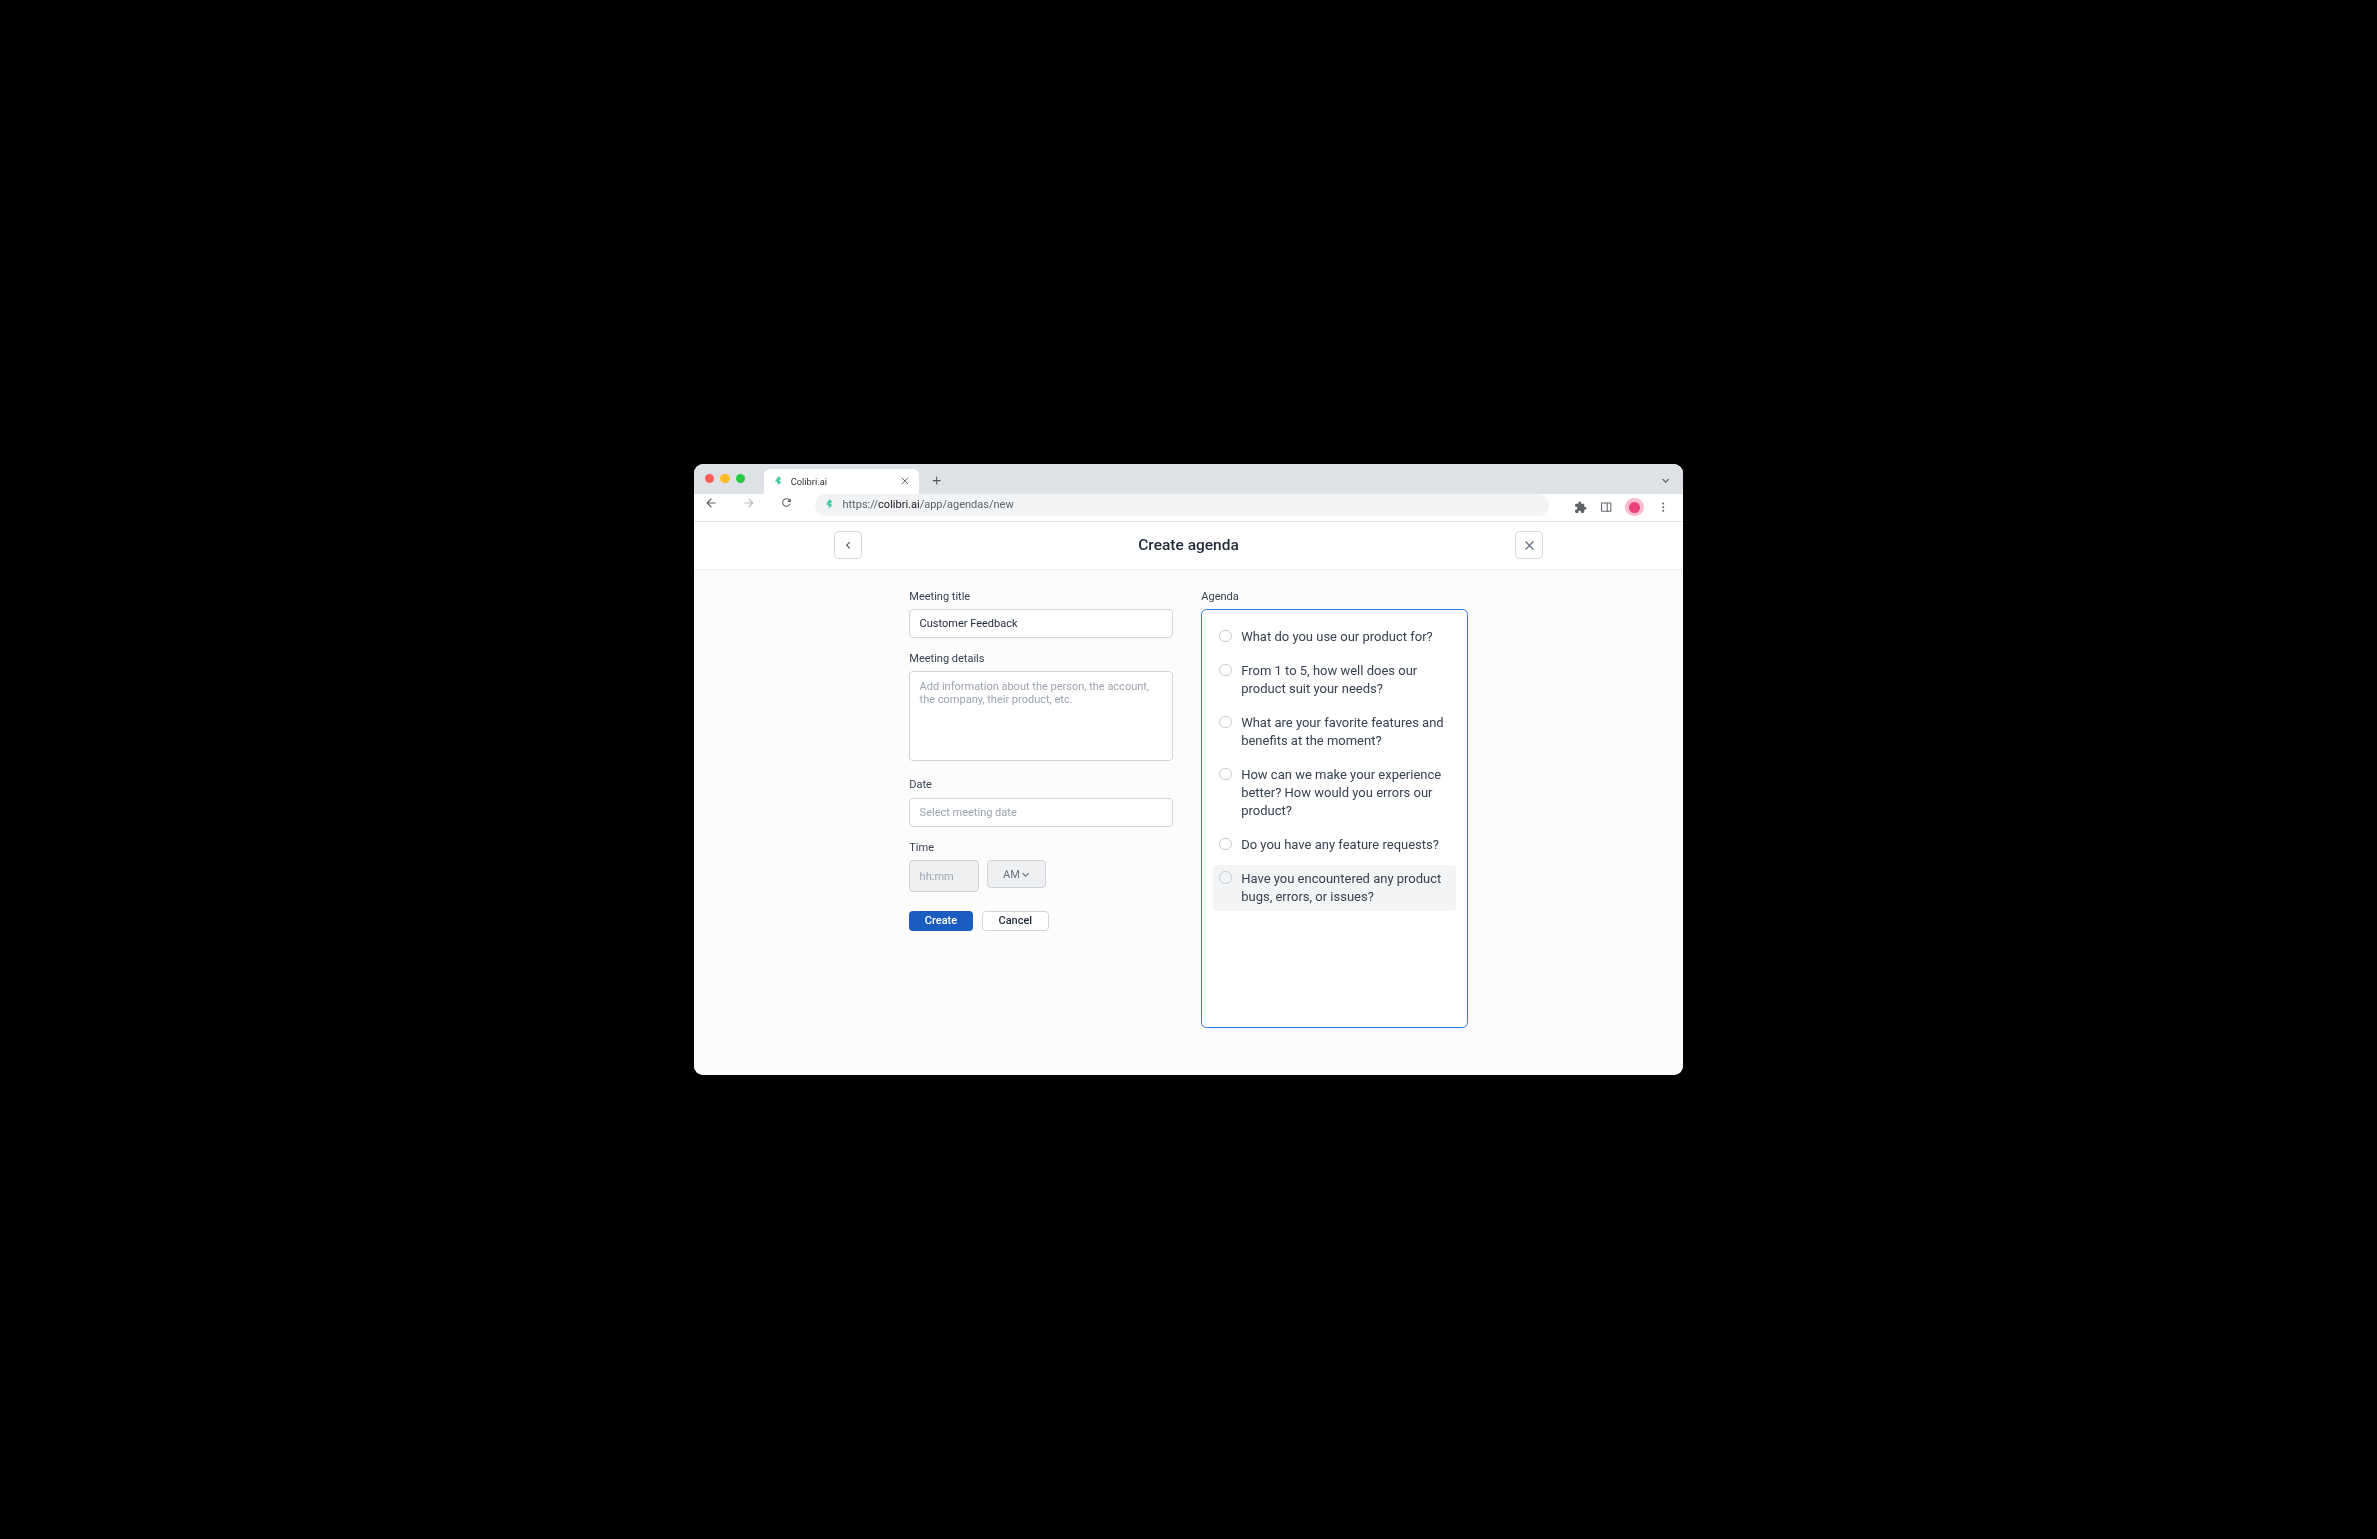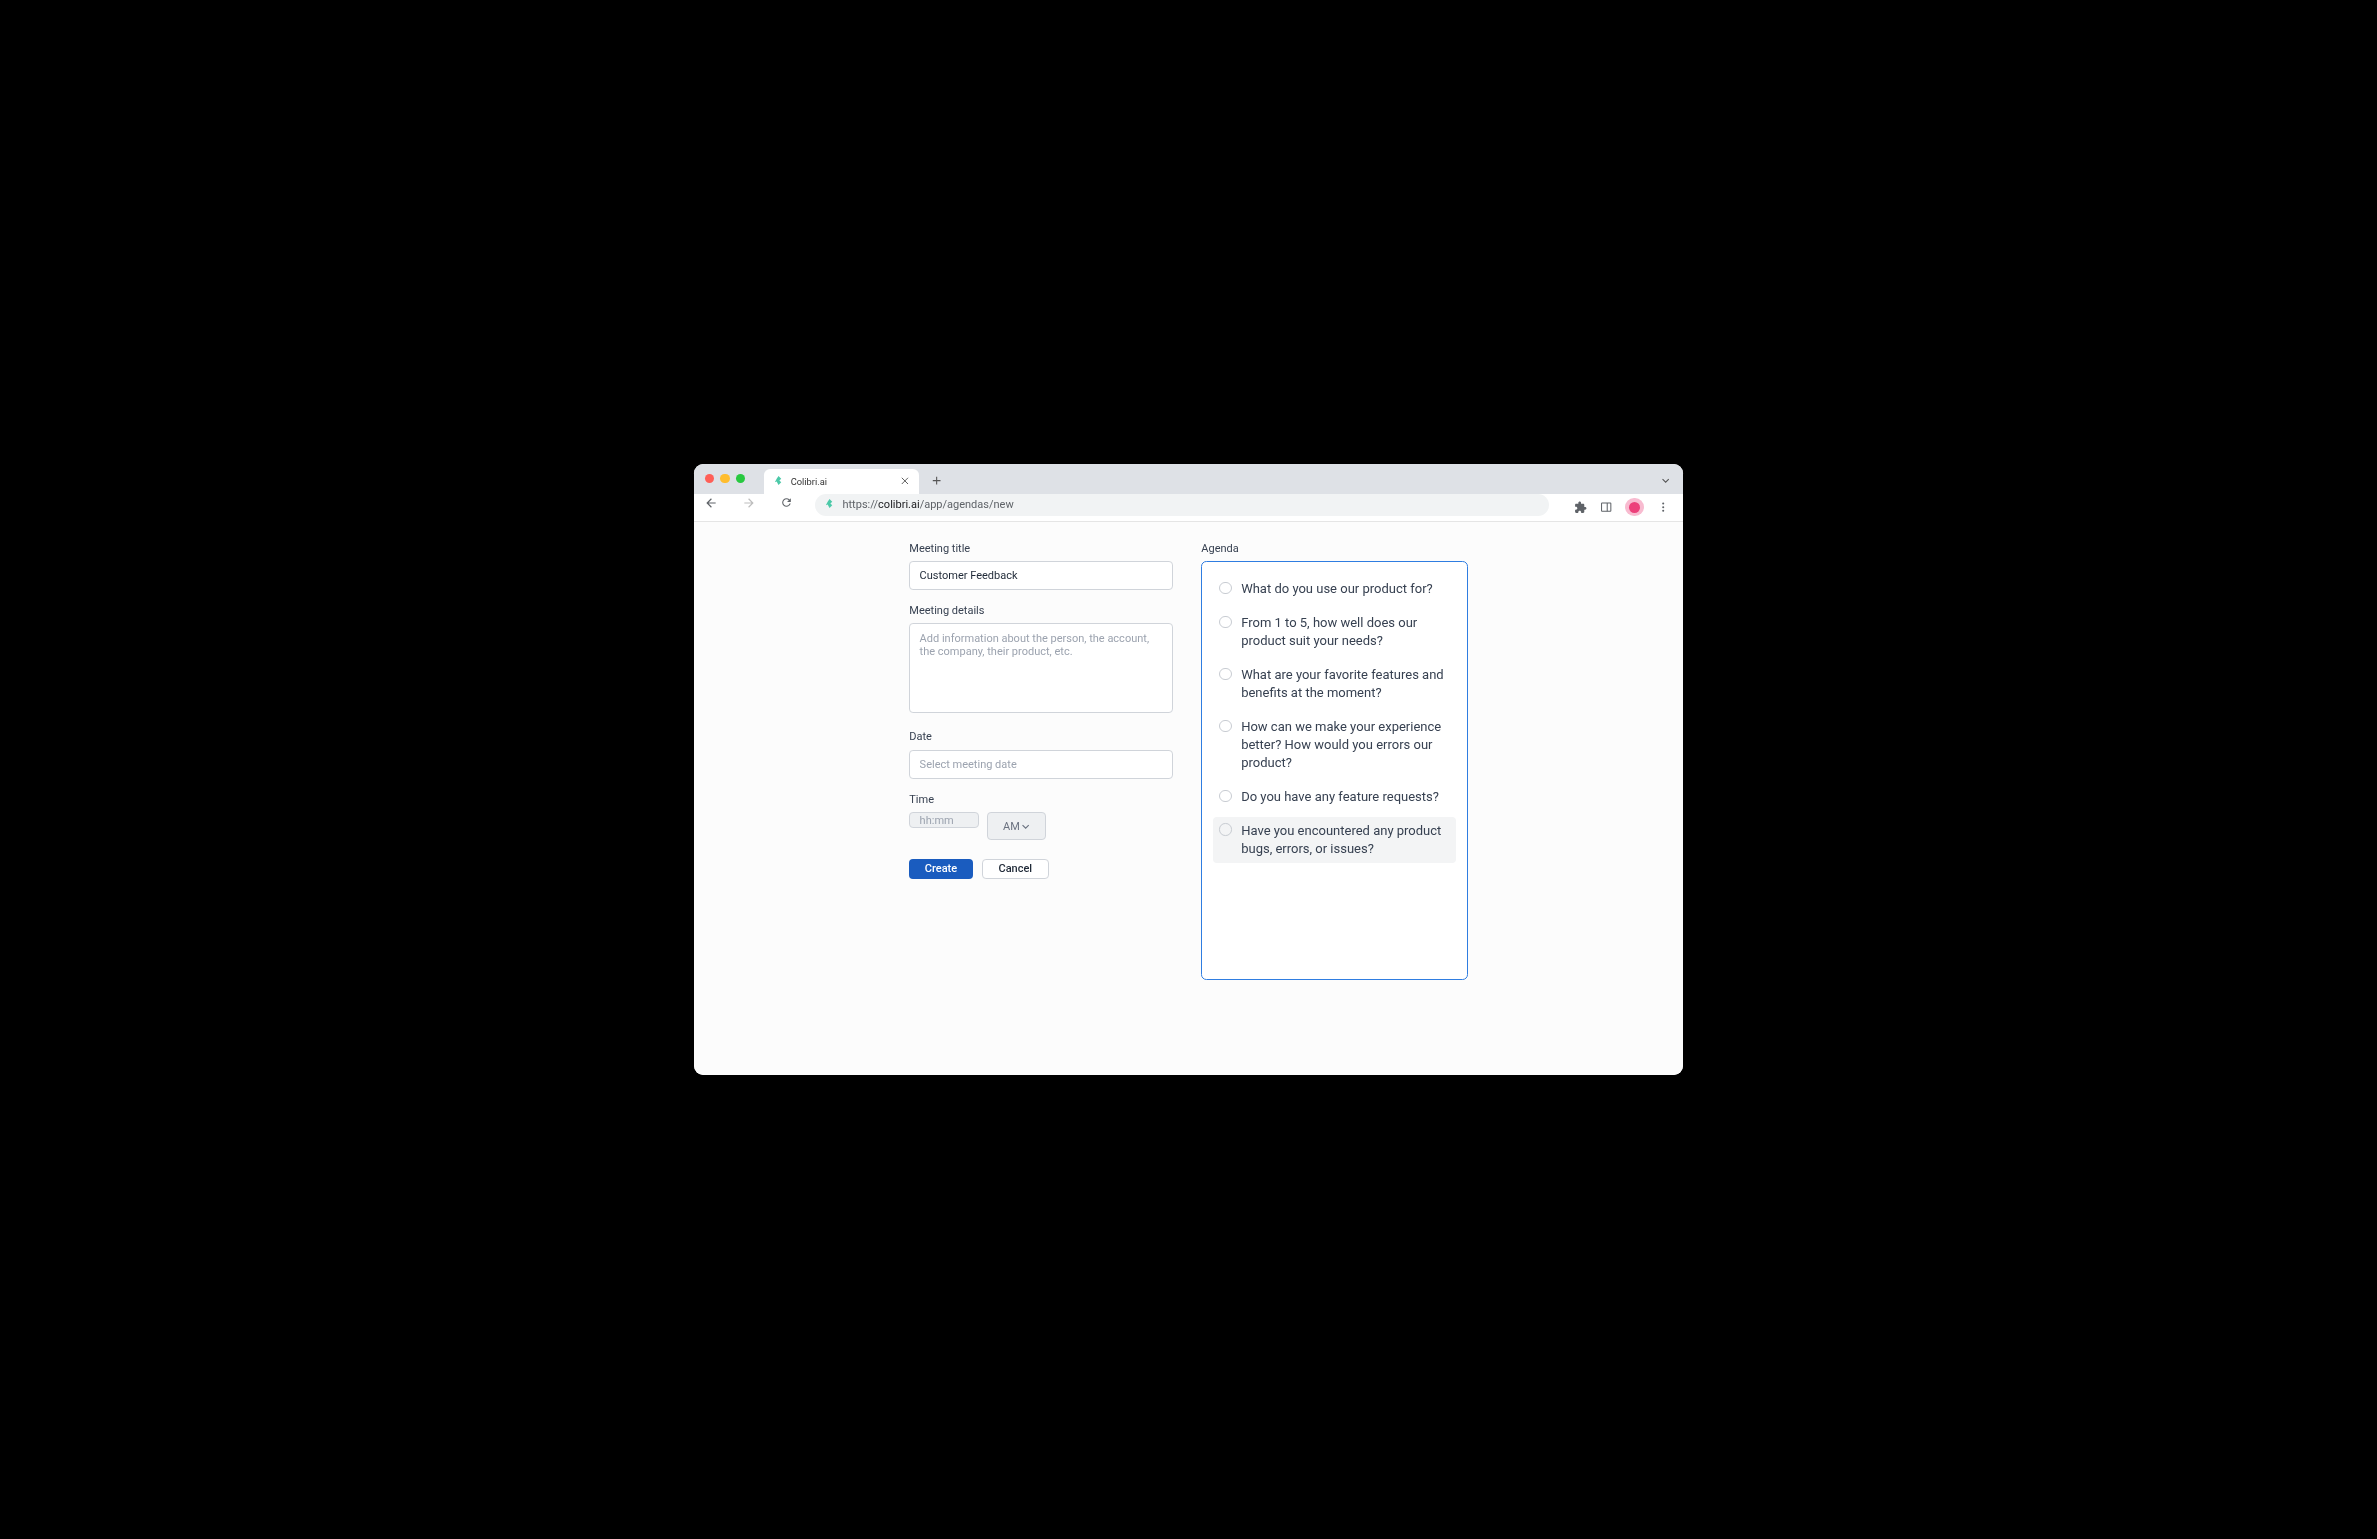--- a/index.html
+++ b/index.html
@@ -267,21 +267,21 @@
     }
     .textarea::placeholder {
       color: #9ca3af;
     }
     .time-row {
       display: flex;
       gap: 7.8px;
     }
     .time-input {
       width: 70px;
-      height: 16px;
+      height: 32px;
       border: 0.8px solid #d0d4da;
       border-radius: 3.9px;
       padding: 0 9.3px;
       font-size: 11px;
       background: #eef0f2;
       color: #6b7280;
       font-family: inherit;
     }
     .time-input::placeholder {
       color: #9ca3af;
@@ -435,20 +435,33 @@
             <circle cx="12" cy="5" r="2" fill="#5f6368"></circle>
             <circle cx="12" cy="12" r="2" fill="#5f6368"></circle>
             <circle cx="12" cy="19" r="2" fill="#5f6368"></circle>
           </svg>
       </div>
     </div>
   </div>
 
   <div class="page-content">
 
+    <div class="page-header">
+      <div class="header-btn back-btn">
+        <svg width="12.4" height="12.4" viewBox="0 0 24 24">
+            <path fill="none" stroke="#4b5563" stroke-width="2.2" d="M15 6 L9 12 L15 18"></path>
+          </svg>
+      </div>
+      <h1 class="page-title">Create agenda</h1>
+      <div class="header-btn close-btn">
+        <svg width="11" height="11" viewBox="0 0 14 14">
+            <path stroke="#6b7280" stroke-width="1.8" d="M2 2 L12 12 M12 2 L2 12"></path>
+          </svg>
+      </div>
+    </div>
 
     <div class="form-container">
 
       <div class="form-col">
 
         <div>
           <label class="field-label">Meeting title</label>
           <input class="text-input" type="text" value="Customer Feedback" style="">
         </div>
 

